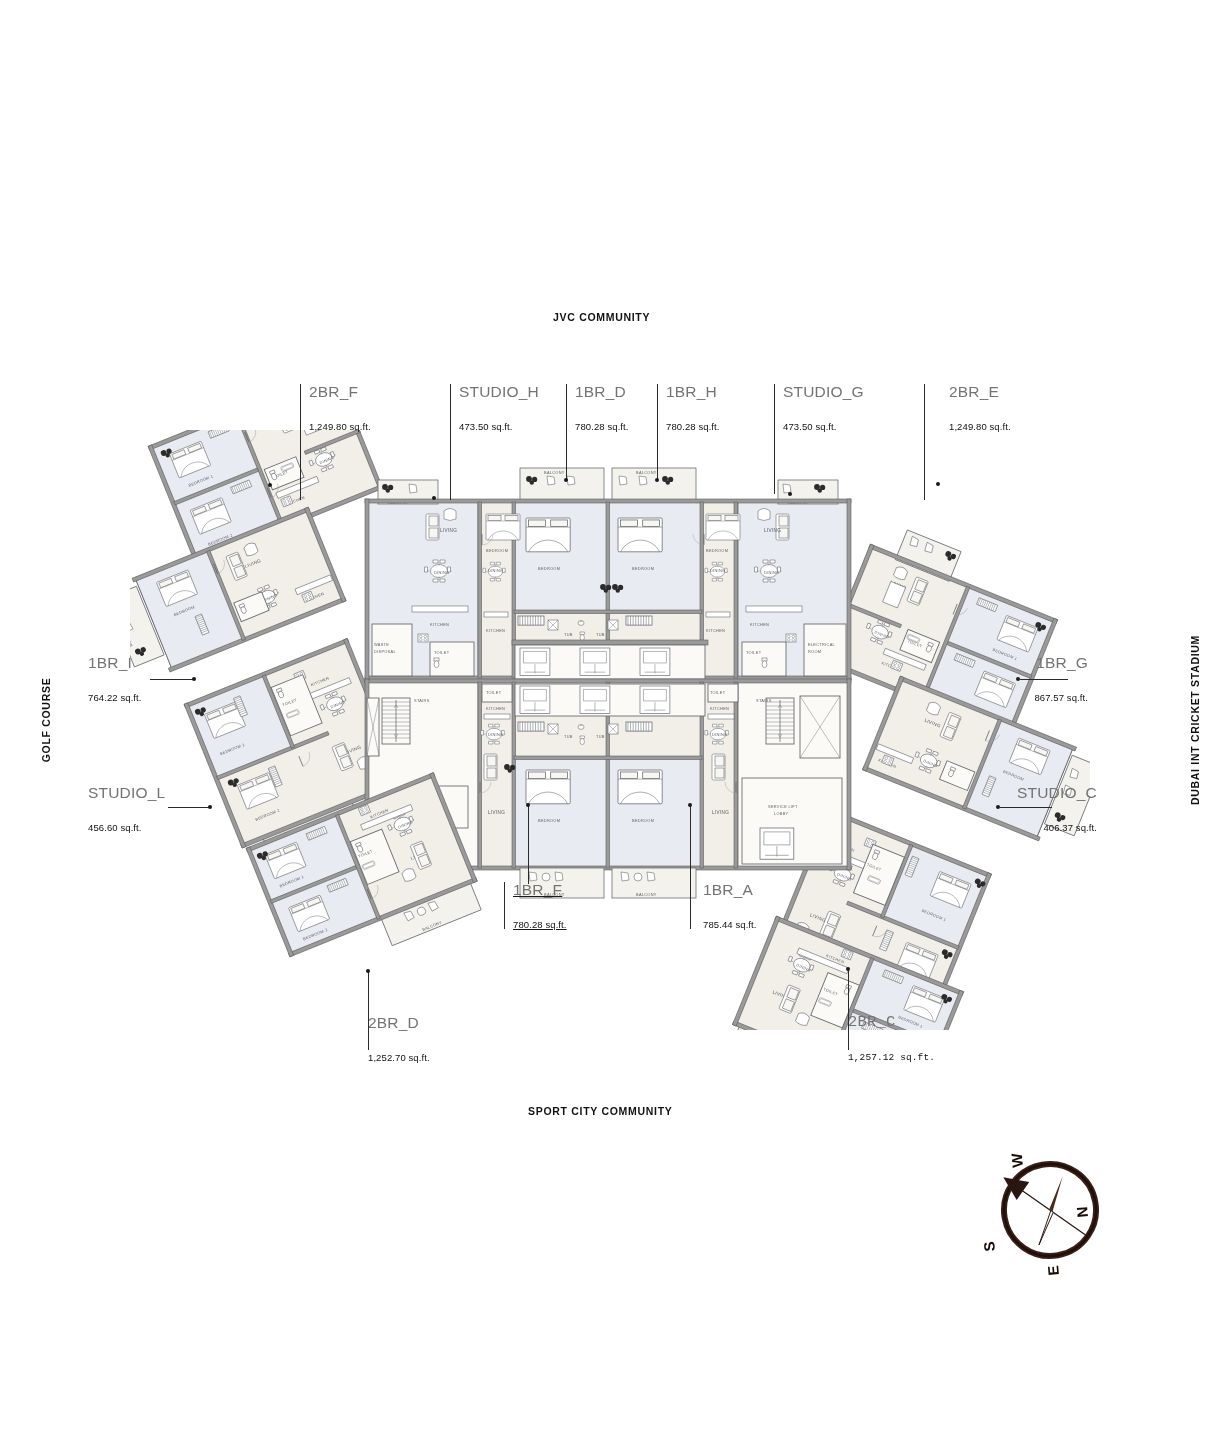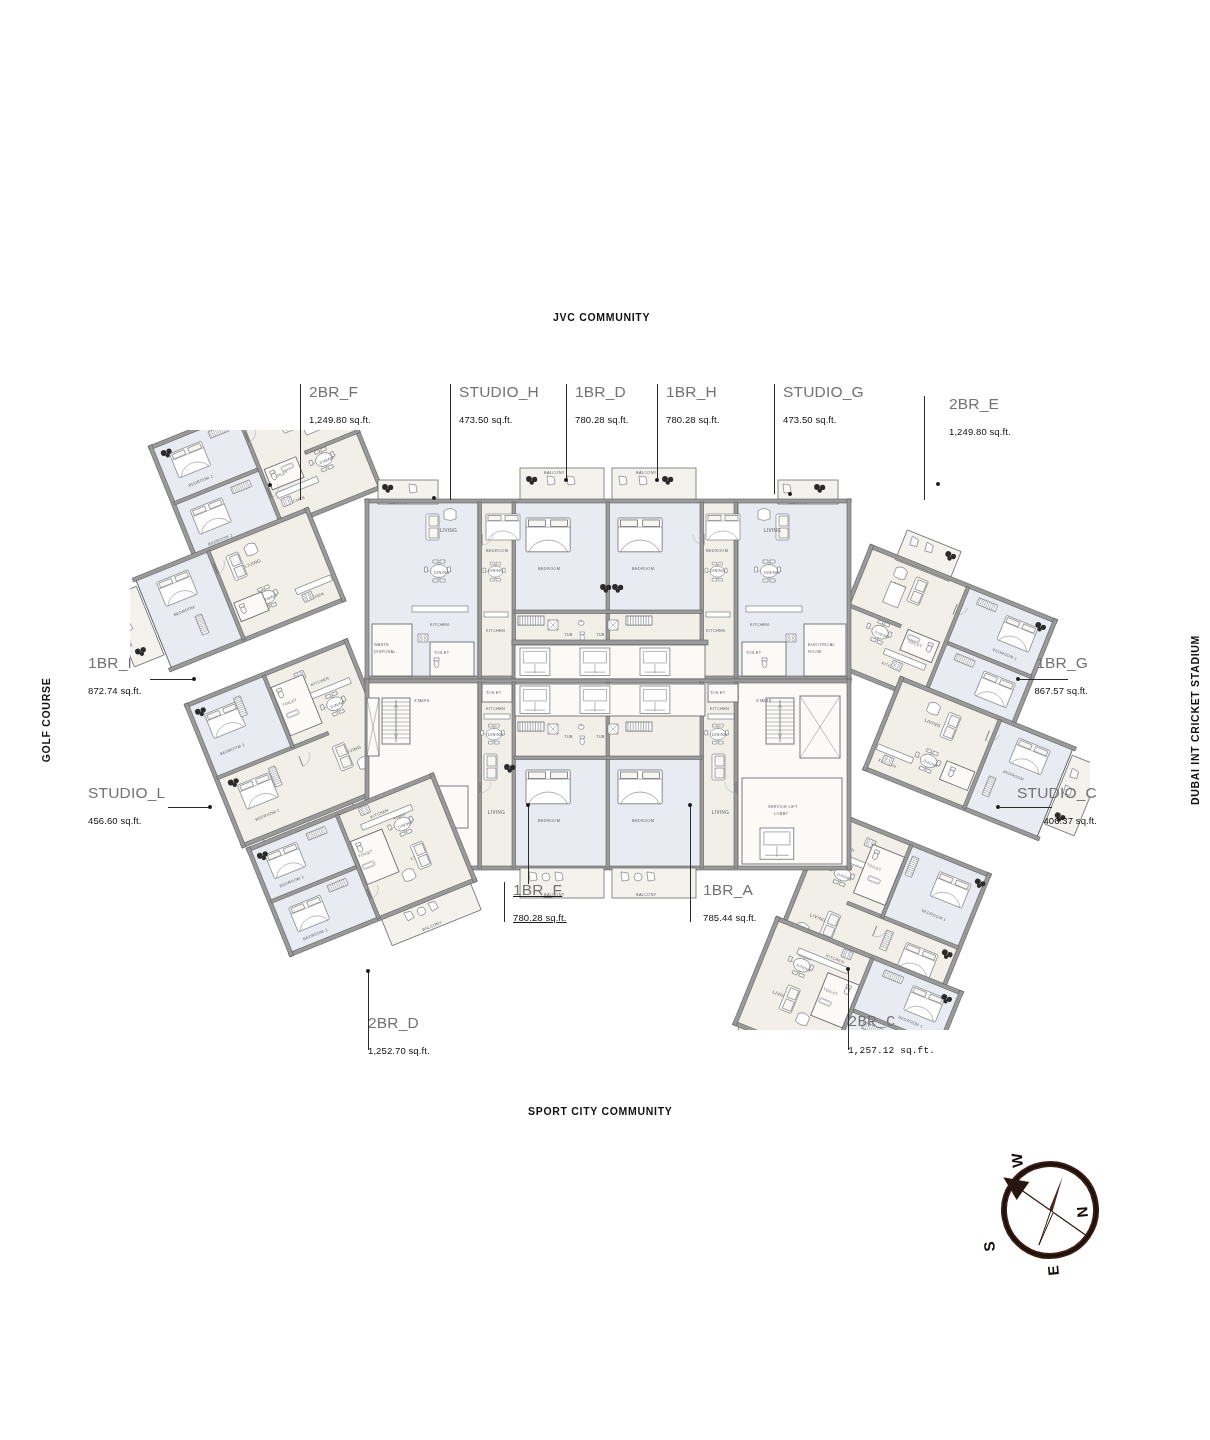--- a/index.html
+++ b/index.html
@@ -36,21 +36,21 @@
     transform:rotate(-90deg);transform-origin:center center;
   }
 
   
   .unit-label{position:absolute;line-height:1;}
   .unit-label .u-name{
     font-size:15.5px;font-weight:normal;color:#737373;
     display:block;letter-spacing:.2px;white-space:nowrap;
   }
   .unit-label .u-area{
-    font-size:9.5px;color:#111;display:block;margin-top:15px;
+    font-size:9.5px;color:#111;display:block;margin-top:22px;
     letter-spacing:.1px;white-space:nowrap;
   }
   
   .unit-label.bar-left{padding-left:8px;border-left:1.4px solid #2a2a2a;}
   .unit-label.align-right{text-align:right;}
 
   
   .leader{position:absolute;background:#2a2a2a;}
   .leader.h{height:1px;}
   .leader.v{width:1px;}
@@ -1025,30 +1025,30 @@
   <div class="leader v" style="left:657px;top:400px;height:80px;"></div>
   <div class="dot" style="left:655px;top:478px;"></div>
 
   <div class="unit-label bar-left" style="left:774px;top:384px;">
     <span class="u-name">STUDIO_G</span>
     <span class="u-area">473.50 sq.ft.</span>
   </div>
   <div class="leader v" style="left:774px;top:400px;height:94px;"></div>
   <div class="dot" style="left:788px;top:492px;"></div>
 
-  <div class="unit-label bar-left" style="left:924px;top:396px;padding-left:24px;">
+  <div class="unit-label bar-left" style="left:924px;top:384px;padding-left:24px;">
     <span class="u-name">2BR_E</span>
     <span class="u-area">1,249.80 sq.ft.</span>
   </div>
   <div class="leader v" style="left:924px;top:400px;height:100px;"></div>
   <div class="dot" style="left:936px;top:482px;"></div>
 
   <div class="unit-label" style="left:88px;top:655px;">
     <span class="u-name">1BR_I</span>
-    <span class="u-area">872.74 sq.ft.</span>
+    <span class="u-area">764.22 sq.ft.</span>
   </div>
   <div class="leader h" style="left:150px;top:679px;width:44px;"></div>
   <div class="dot" style="left:192px;top:677px;"></div>
 
   <div class="unit-label" style="left:88px;top:785px;">
     <span class="u-name">STUDIO_L</span>
     <span class="u-area">456.60 sq.ft.</span>
   </div>
   <div class="leader h" style="left:168px;top:807px;width:42px;"></div>
   <div class="dot" style="left:208px;top:805px;"></div>

